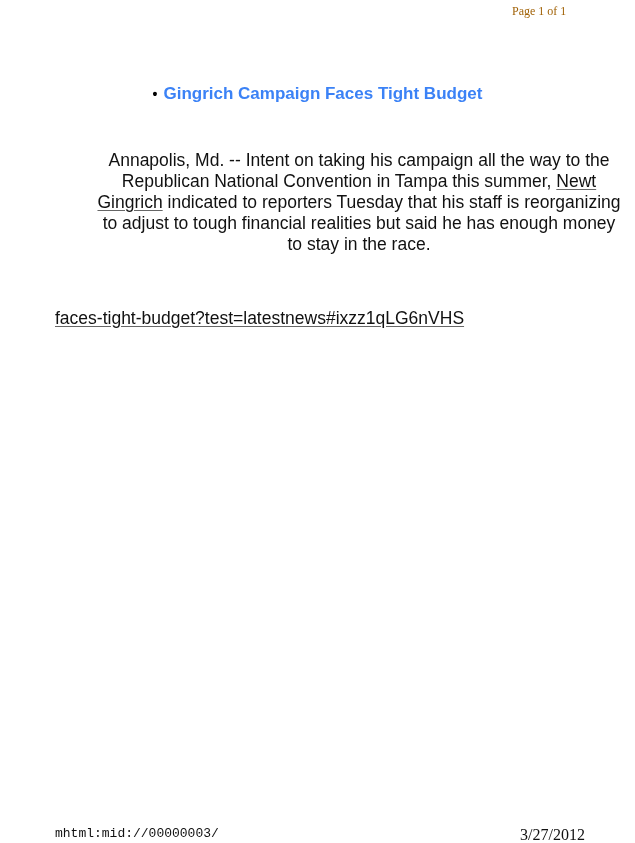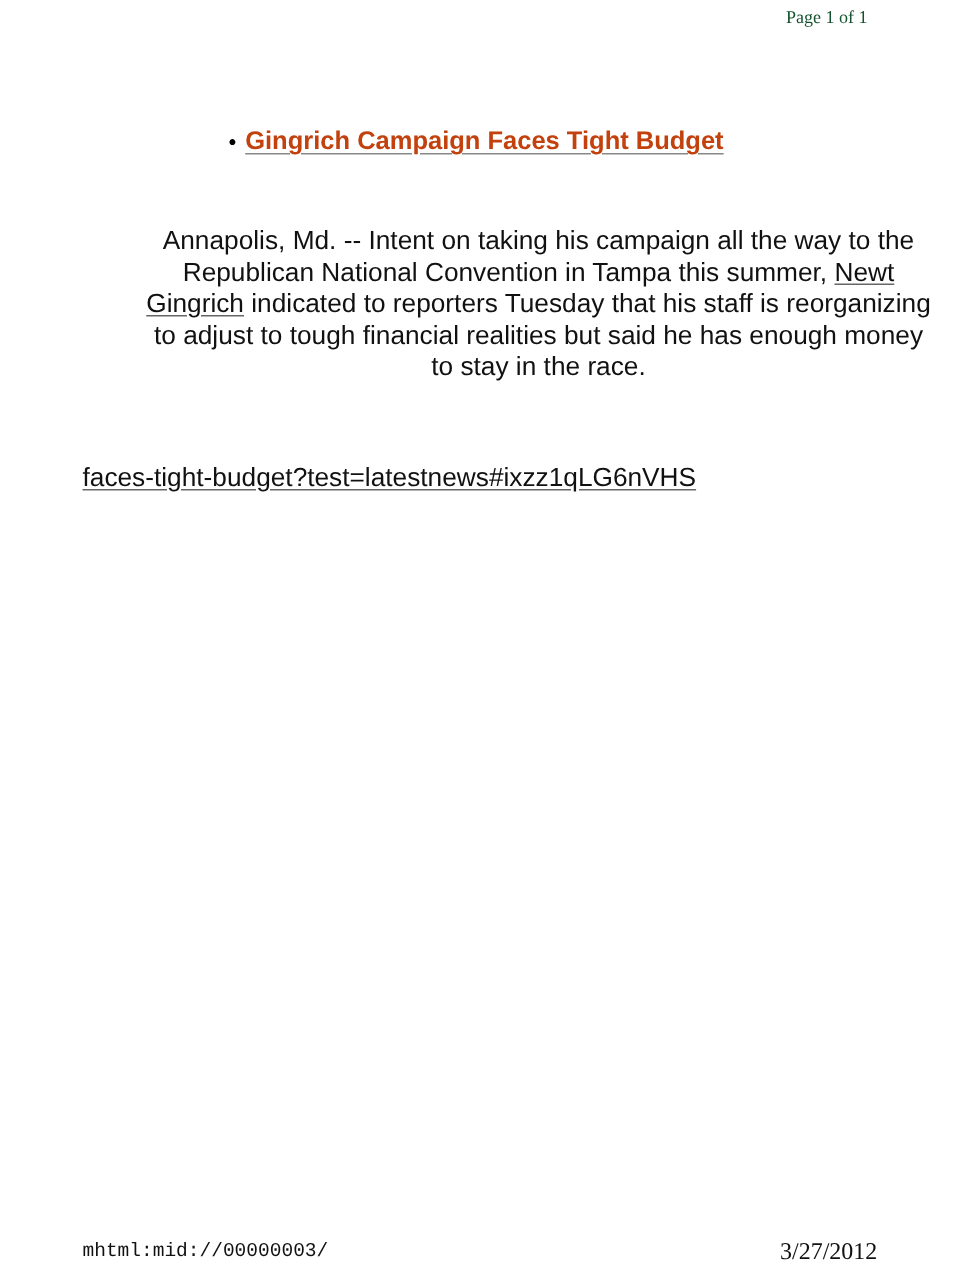--- a/index.html
+++ b/index.html
@@ -13,44 +13,42 @@
       position: relative;
       overflow: hidden;
       color: #000000;
     }
     .page-header {
       position: absolute;
       top: 4px;
       left: 512px;
       font-family: "Liberation Serif", serif;
       font-size: 12px;
-      color: #14532d;
+      color: #a16207;
       white-space: nowrap;
-      margin-left: 12px;
     }
     .headline-row {
       position: absolute;
       top: 84px;
       left: 0;
       width: 635px;
       text-align: center;
       font-family: "Liberation Sans", sans-serif;
       font-size: 17px;
       font-weight: bold;
       white-space: nowrap;
     }
     .bullet {
       display: inline-block;
       font-size: 14px;
       margin-right: 6px;
       vertical-align: baseline;
     }
     .headline-link {
-      color: #c2410c;
-      text-decoration: underline;
+      color: #3b82f6;
       text-decoration-color: #888;
       text-underline-offset: 3px;
       cursor: pointer;
     }
     .article-body {
       position: absolute;
       top: 150px;
       left: 52px;
       width: 530px;
       text-align: center;

